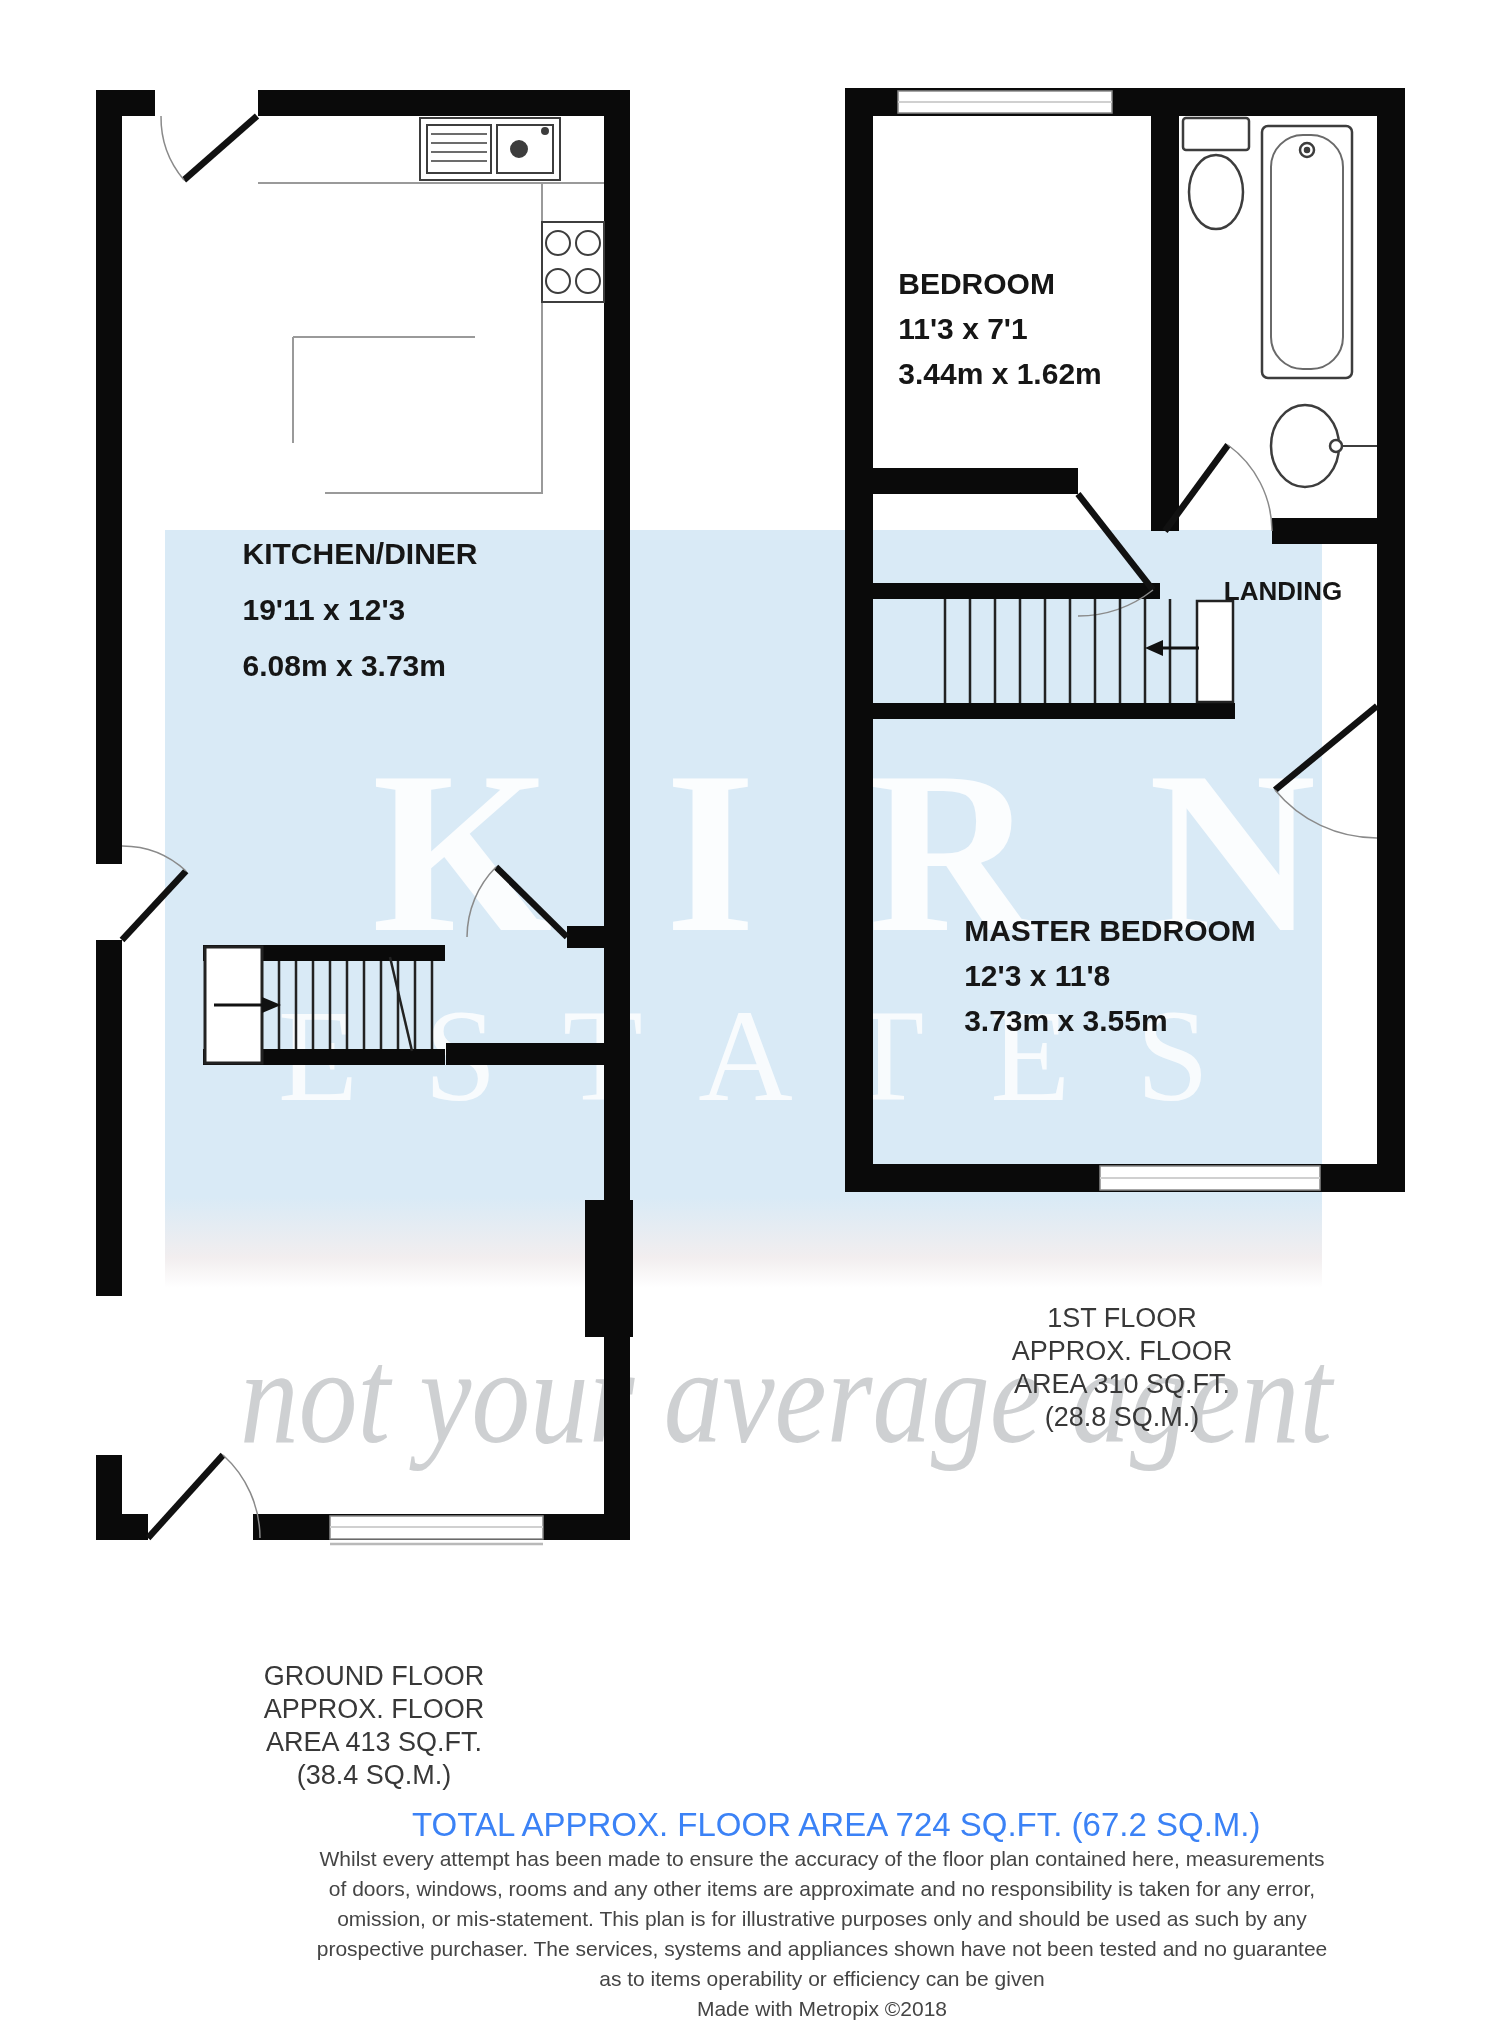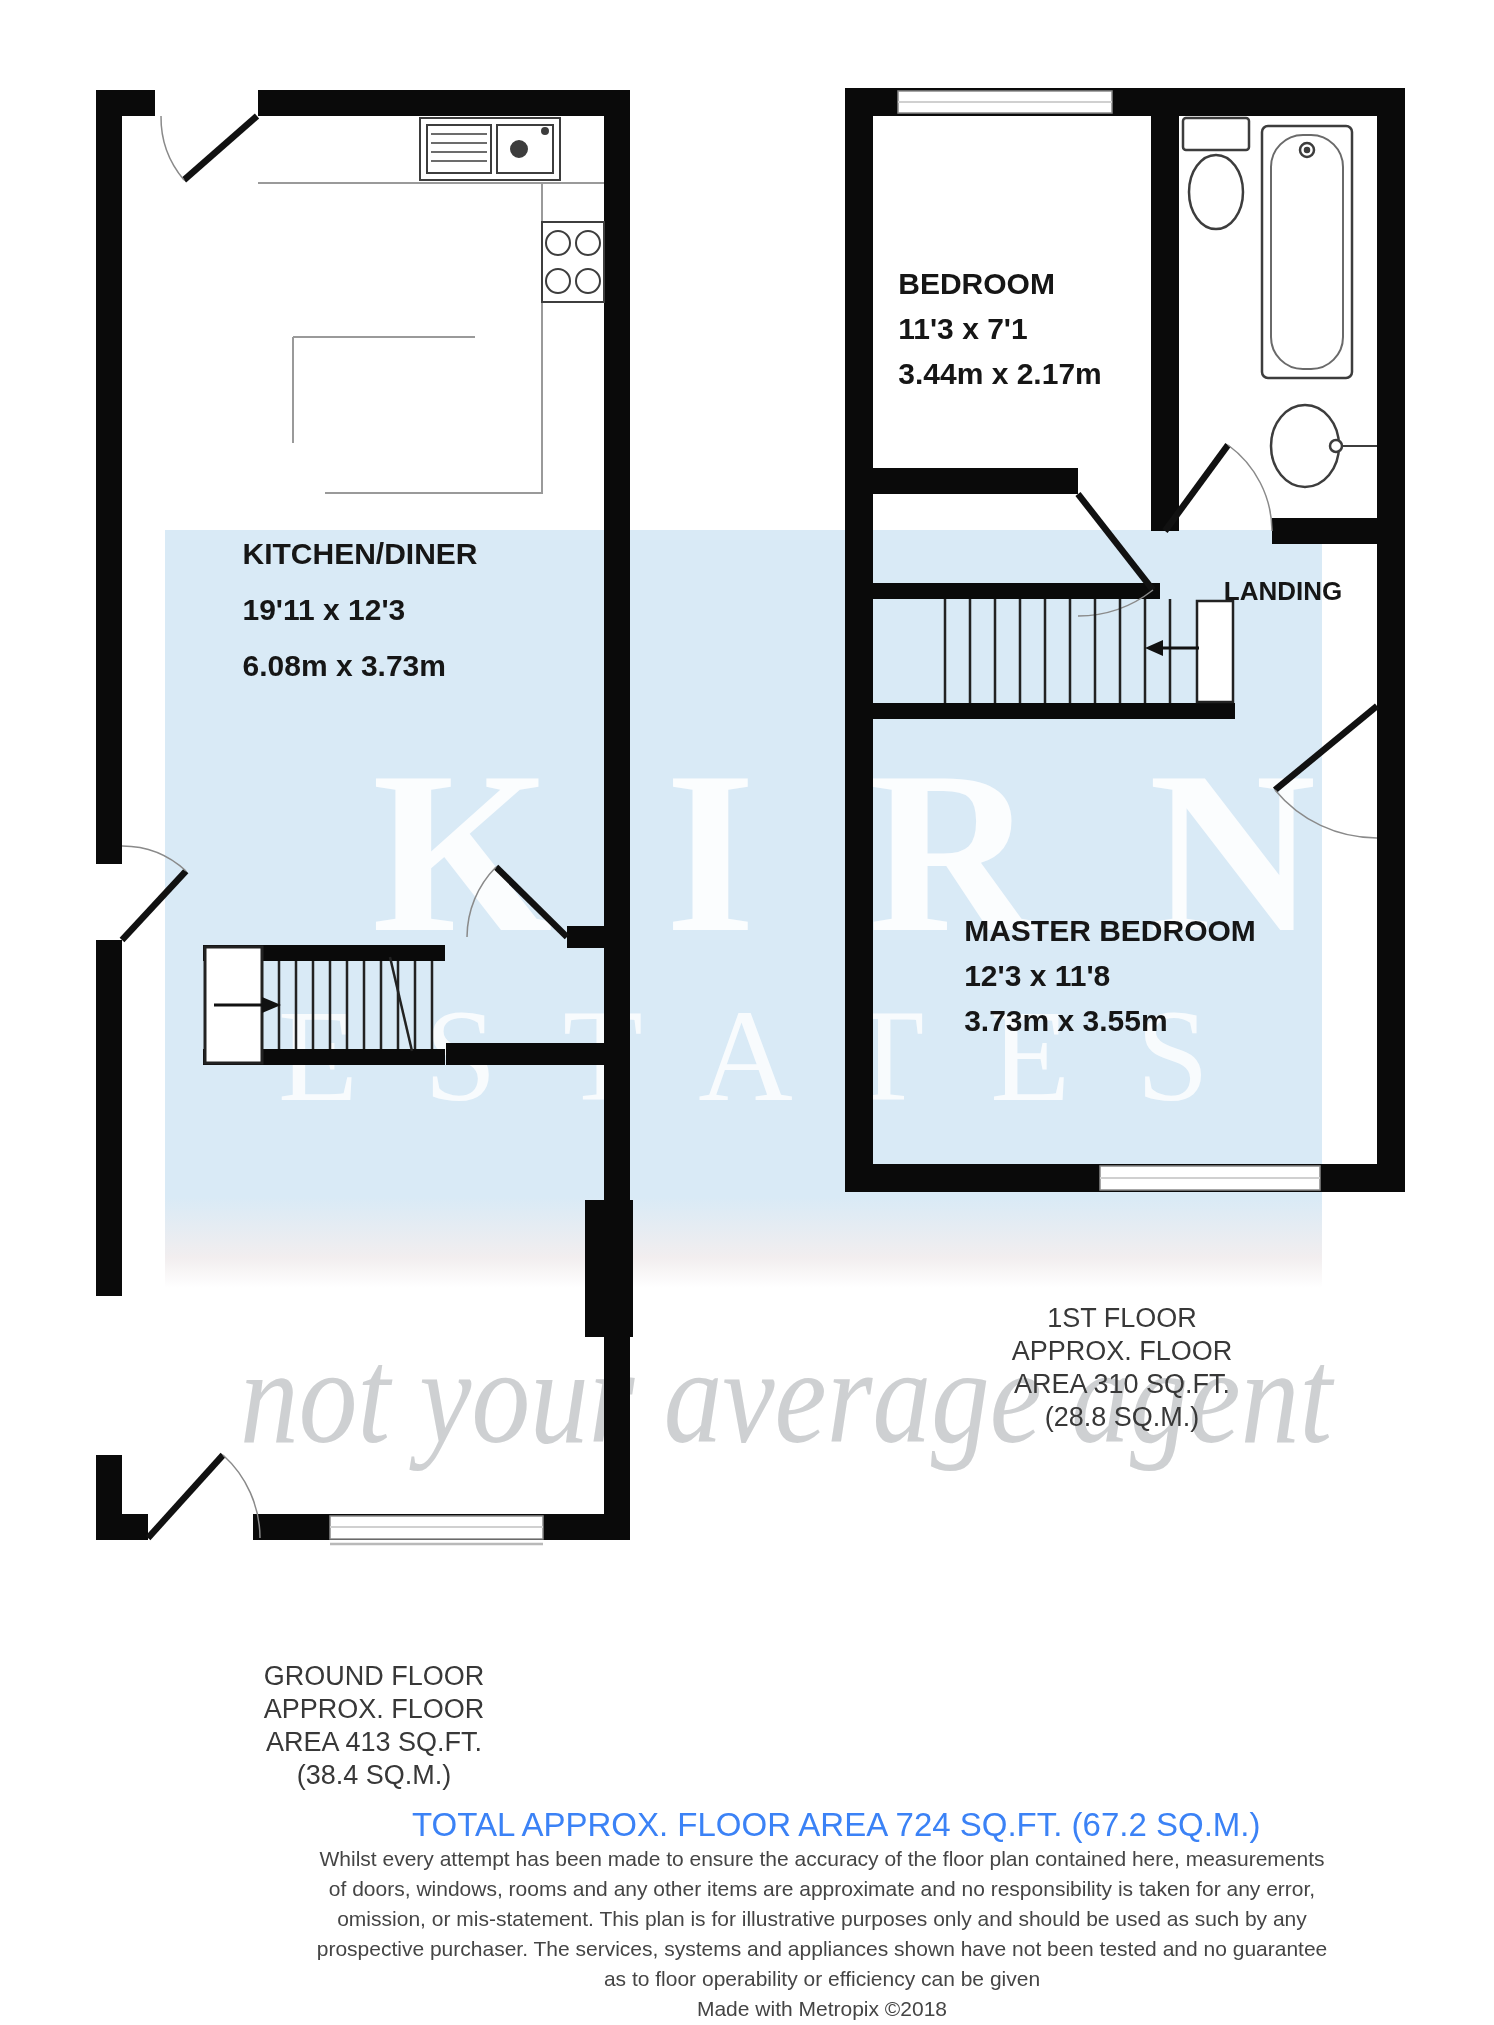--- a/index.html
+++ b/index.html
@@ -189,21 +189,21 @@
   <div class="room-label lbl-kitchen">
     <div>KITCHEN/DINER</div>
     <div>19'11 x 12'3</div>
     <div>6.08m x 3.73m</div>
   </div>
 
 
   <div class="room-label lbl-bedroom">
     <div>BEDROOM</div>
     <div>11'3 x 7'1</div>
-    <div>3.44m x 2.17m</div>
+    <div>3.44m x 1.62m</div>
   </div>
 
   <div class="room-label lbl-master">
     <div>MASTER BEDROOM</div>
     <div>12'3 x 11'8</div>
     <div>3.73m x 3.55m</div>
   </div>
 
   <div class="lbl-landing">LANDING</div>
 
@@ -221,17 +221,17 @@
     <div>(38.4 SQ.M.)</div>
   </div>
 
   <div class="total-line">TOTAL APPROX. FLOOR AREA 724 SQ.FT. (67.2 SQ.M.)</div>
 
   <div class="disclaimer">
     <div>Whilst every attempt has been made to ensure the accuracy of the floor plan contained here, measurements</div>
     <div>of doors, windows, rooms and any other items are approximate and no responsibility is taken for any error,</div>
     <div>omission, or mis-statement. This plan is for illustrative purposes only and should be used as such by any</div>
     <div>prospective purchaser. The services, systems and appliances shown have not been tested and no guarantee</div>
-    <div>as to floor operability or efficiency can be given</div>
+    <div>as to items operability or efficiency can be given</div>
     <div>Made with Metropix ©2018</div>
   </div>
 
 </div>
 
 </body></html>

